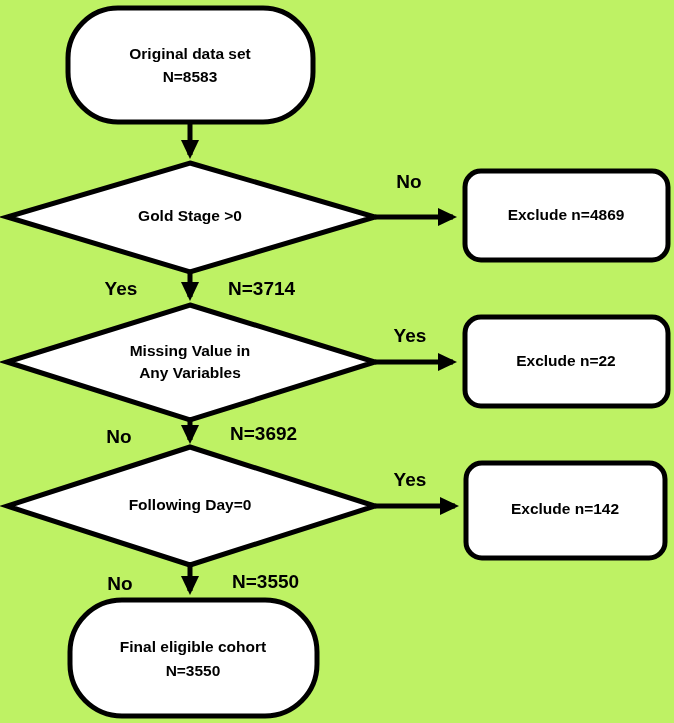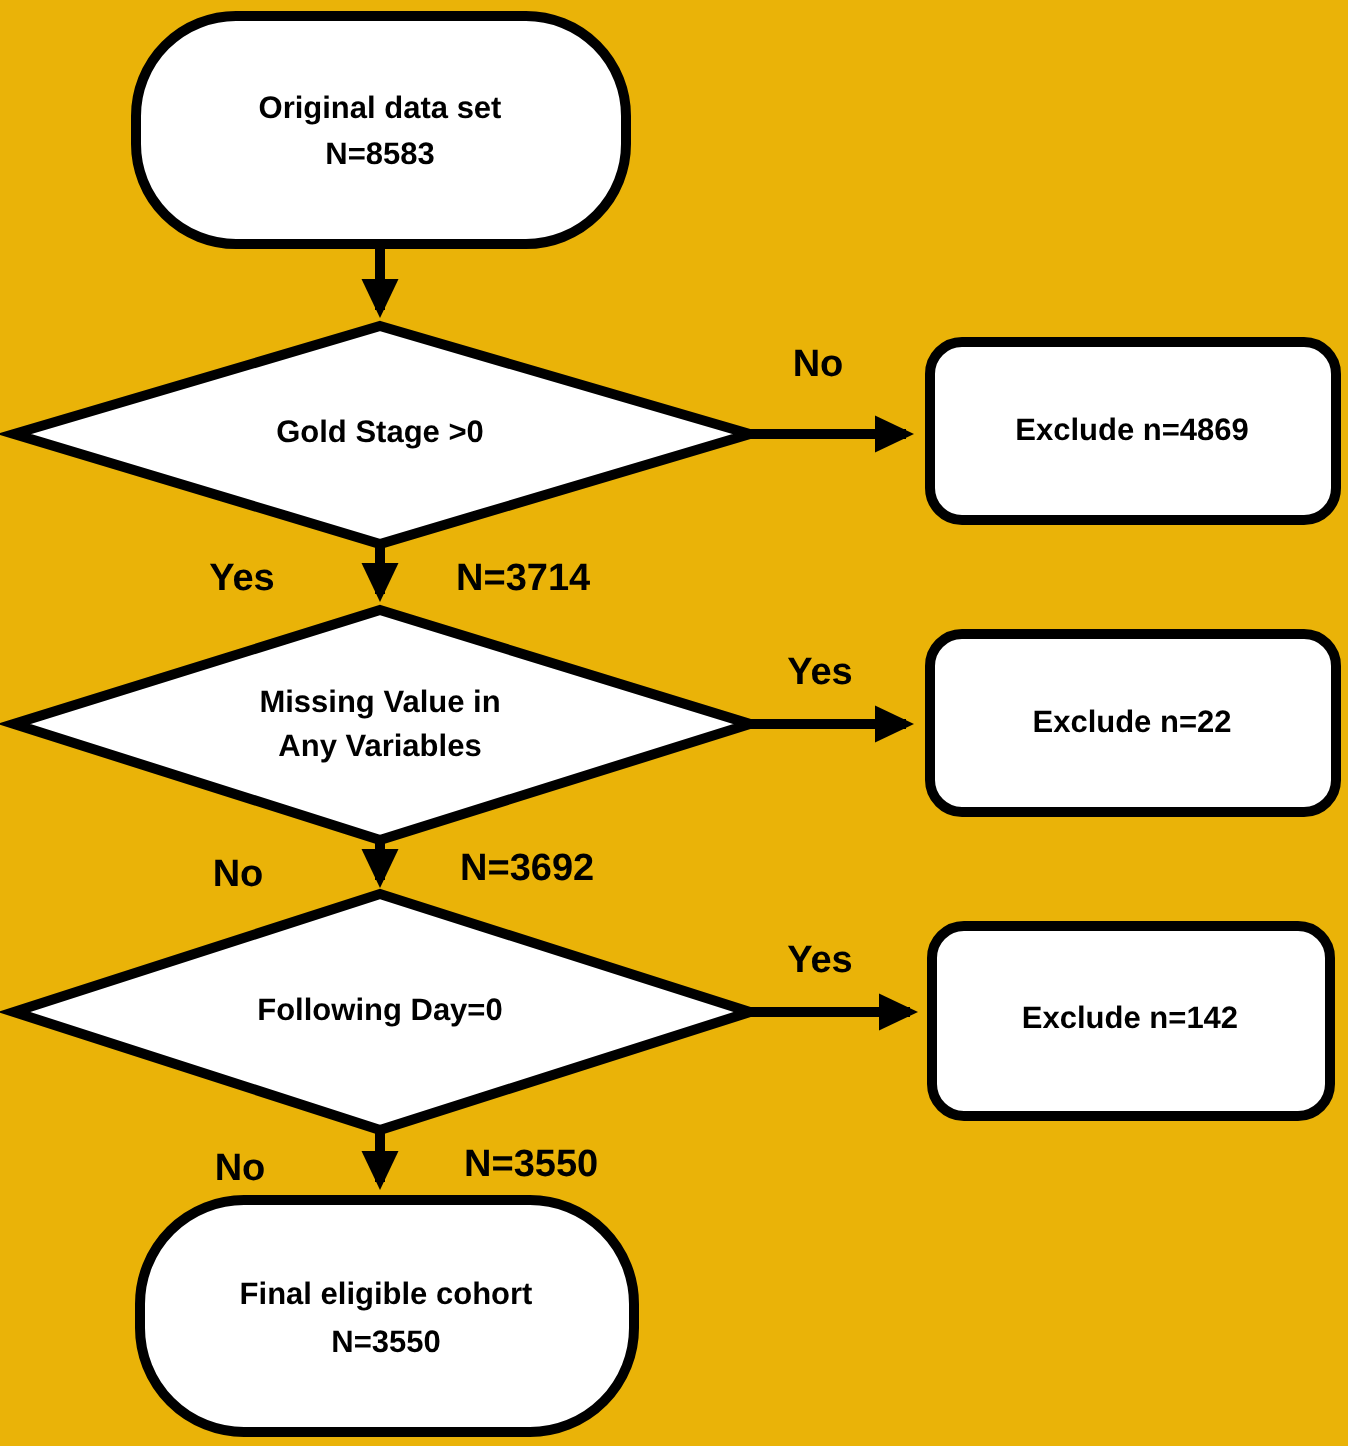--- a/index.html
+++ b/index.html
@@ -7,21 +7,21 @@
     padding: 0;
     background: #ffffff;
   }
   body {
     font-family: "Liberation Sans", sans-serif;
   }
   #flowchart-root {
     position: relative;
     width: 674px;
     height: 723px;
-    background: #eab308;
+    background: #bef264;
     overflow: hidden;
   }
   svg#flow-svg {
     position: absolute;
     left: 0;
     top: 0;
     width: 674px;
     height: 723px;
   }
   .shape-outline {

